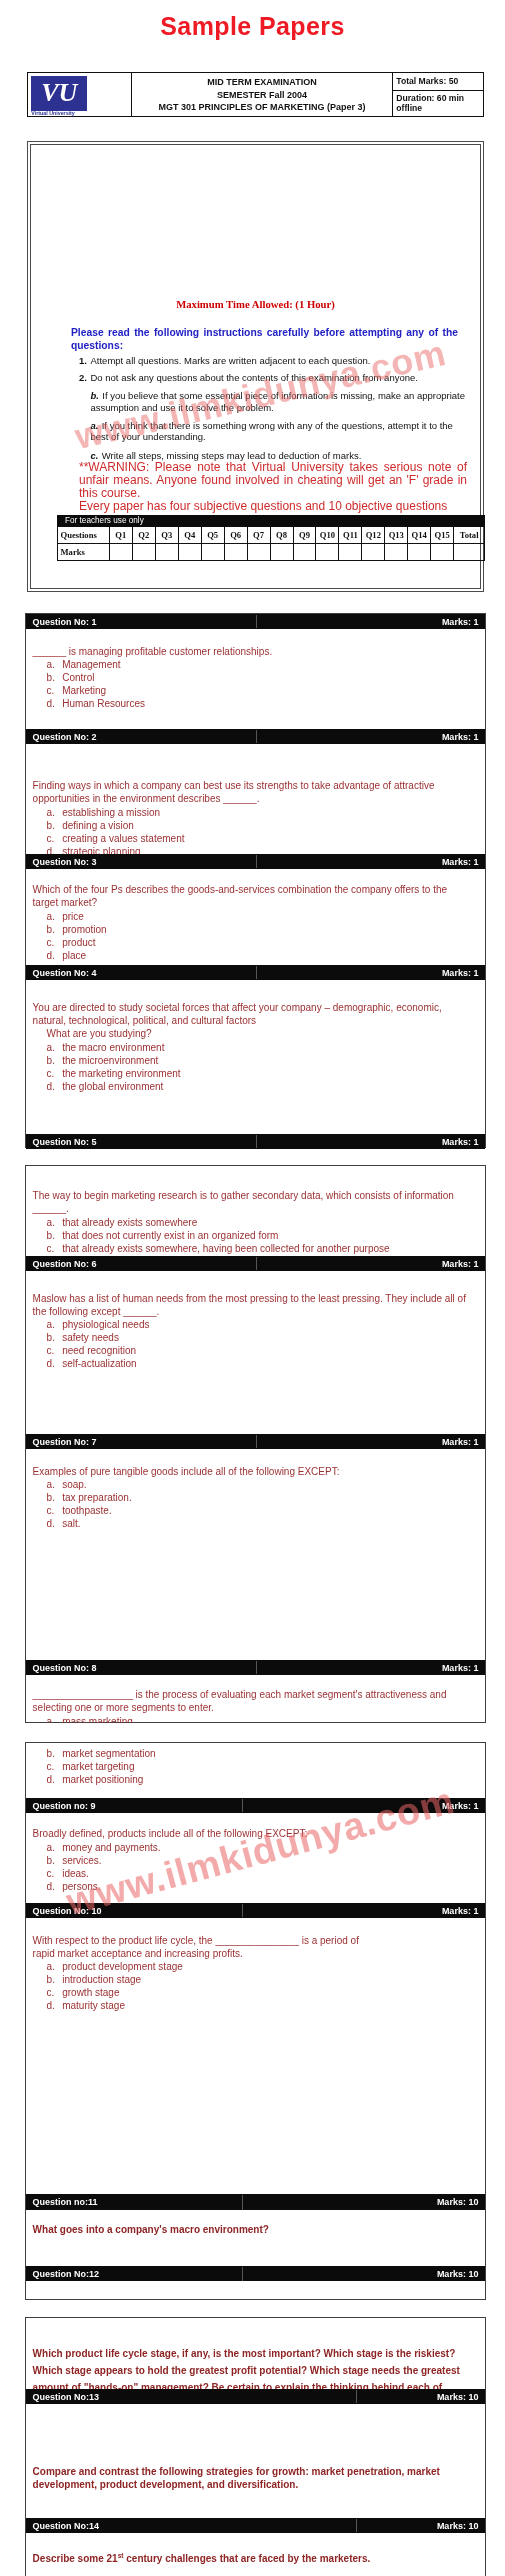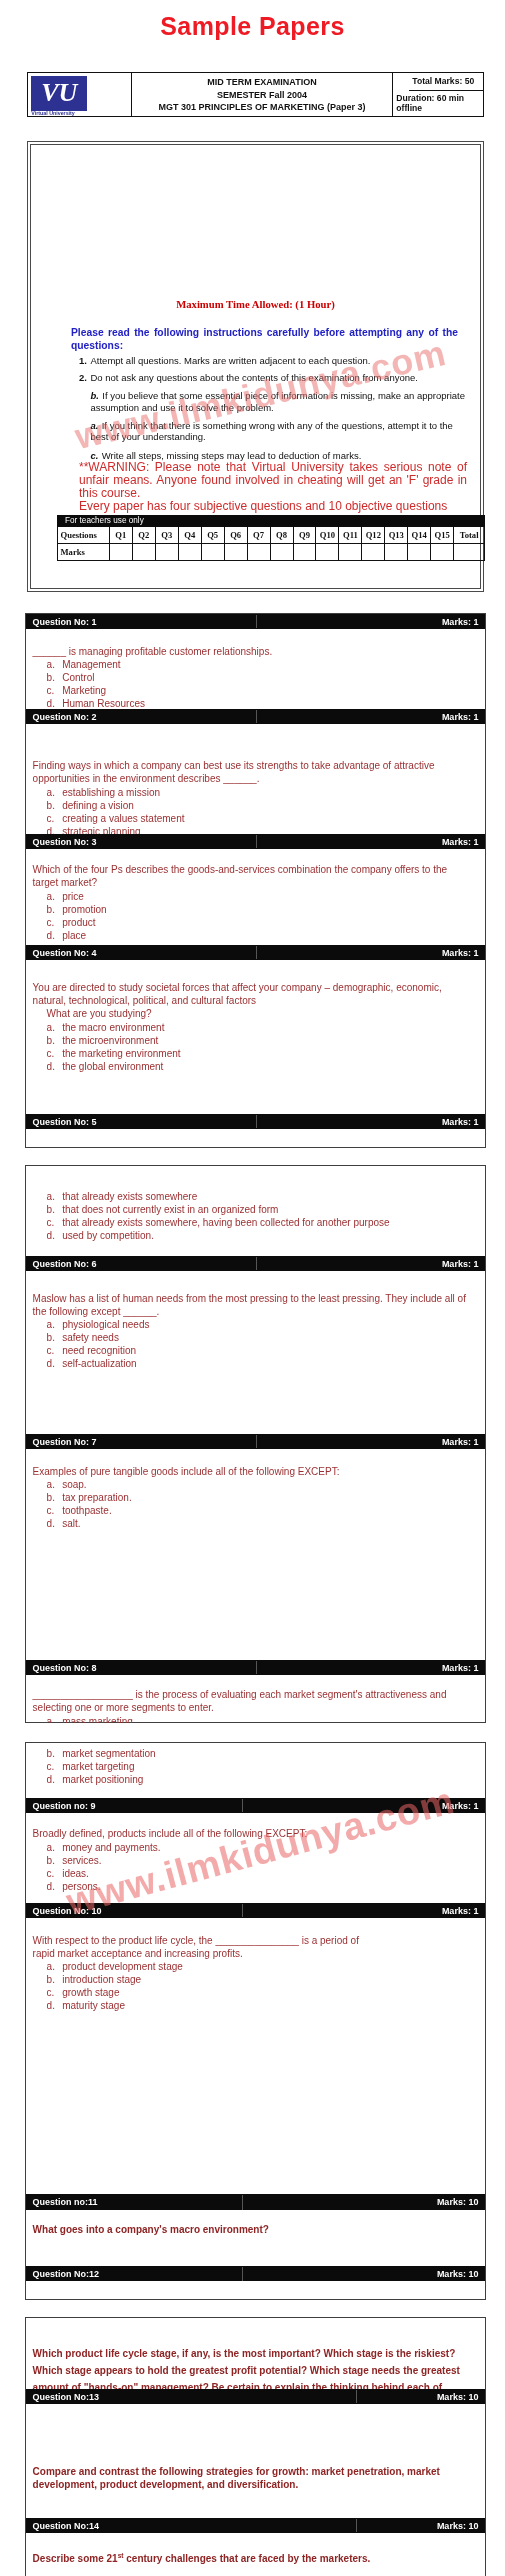--- a/index.html
+++ b/index.html
@@ -14,21 +14,21 @@
   .exam-header{position:absolute;left:27px;top:72px;width:457px;height:45px;
     border:1.6px solid #111;display:flex;background:#fff;}
   .eh-logo{width:104px;border-right:1.6px solid #111;position:relative;}
   .vu-box{position:absolute;left:3.3px;top:2.5px;width:56px;height:35px;background:#2d3192;
     color:#fff;display:flex;align-items:center;justify-content:center;
     font-family:"Liberation Serif",serif;font-size:26px;font-weight:bold;font-style:italic;}
   .vu-caption{position:absolute;left:3.3px;top:37px;font-size:5.3px;font-weight:bold;color:#2d3192;}
   .eh-center{flex:1;border-right:1.6px solid #111;text-align:center;font-weight:bold;
     font-size:9px;line-height:12.3px;padding-top:3.3px;color:#111;}
   .eh-right{width:90px;font-weight:bold;font-size:8.6px;color:#111;}
-  .eh-right .tm{height:18px;border-bottom:0.8px solid #111;padding:2.5px 0 0 3.3px;margin-left:16px;}
+  .eh-right .tm{height:18px;border-bottom:0.8px solid #111;padding:2.5px 0 0 3.3px;}
   .eh-right .du{padding:1.6px 0 0 3.3px;line-height:10.7px;}
 
   
   .outer-box{position:absolute;left:27px;top:141px;width:457px;height:451px;border:0.8px solid #4a4a4a;}
   .outer-inner{position:absolute;inset:1.6px;border:0.8px solid #4a4a4a;}
 
   .form-table{position:absolute;left:67px;top:17.3px;width:329px;border:0.8px solid #222;background:#fff;}
   .fr{height:34px;border-bottom:0.8px solid #222;display:flex;}
   .fr:last-child{border-bottom:none;}
   .fl{width:95px;border-right:0.8px solid #222;display:flex;align-items:center;
@@ -186,21 +186,21 @@
       <div class="tc tc-t"></div>
     </div>
   </div>
 </div>
 
 <div class="panel" style="top:613px;height:535px;">
   <div class="qbar">
     <span>Question No: 1</span>
     <span>Marks: 1</span>
   </div>
-  <div class="qc" style="height:80px;padding-top:15.6px;">
+  <div class="qc" style="height:100px;padding-top:15.6px;">
     <div class="qt">______ is managing profitable customer relationships.</div>
     <div class="opts">
       <div class="opt">
           <span class="ol">a.</span>
           <span>Management</span>
         </div>
       <div class="opt">
           <span class="ol">b.</span>
           <span>Control</span>
         </div>
@@ -291,20 +291,21 @@
     </div>
   </div>
   <div class="qbar">
     <span>Question No: 5</span>
     <span>Marks: 1</span>
   </div>
 </div>
 
 <div class="panel" style="top:1165px;height:558px;">
   <div class="qc" style="height:90px;padding-top:23px;">
+    <div class="qt">The way to begin marketing research is to gather secondary data, which consists of information ______.</div>
     <div class="opts">
       <div class="opt">
           <span class="ol">a.</span>
           <span>that already exists somewhere</span>
         </div>
       <div class="opt">
           <span class="ol">b.</span>
           <span>that does not currently exist in an organized form</span>
         </div>
       <div class="opt">

